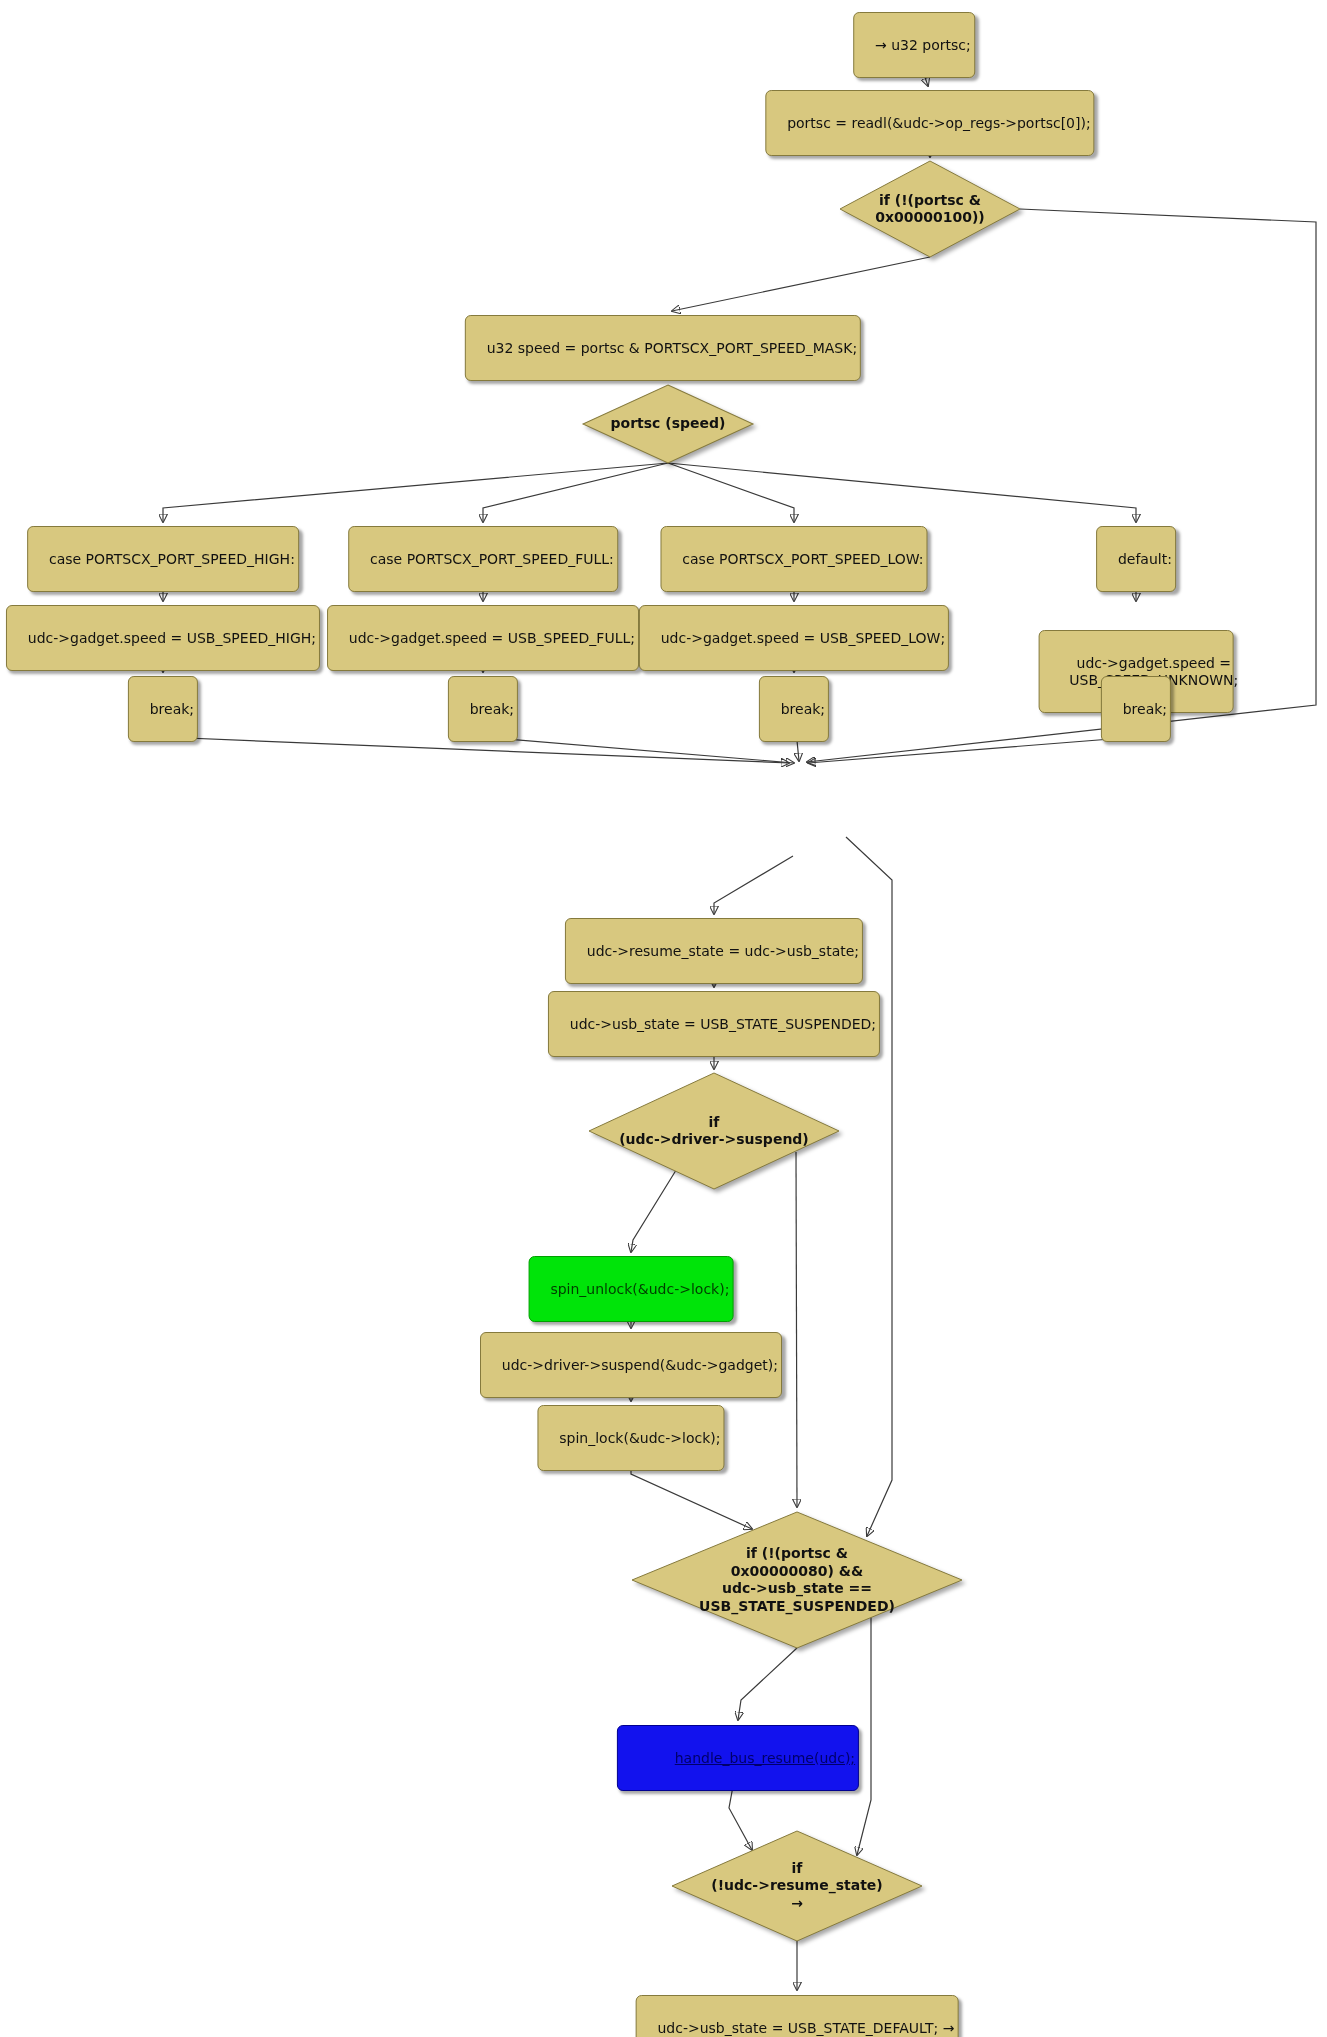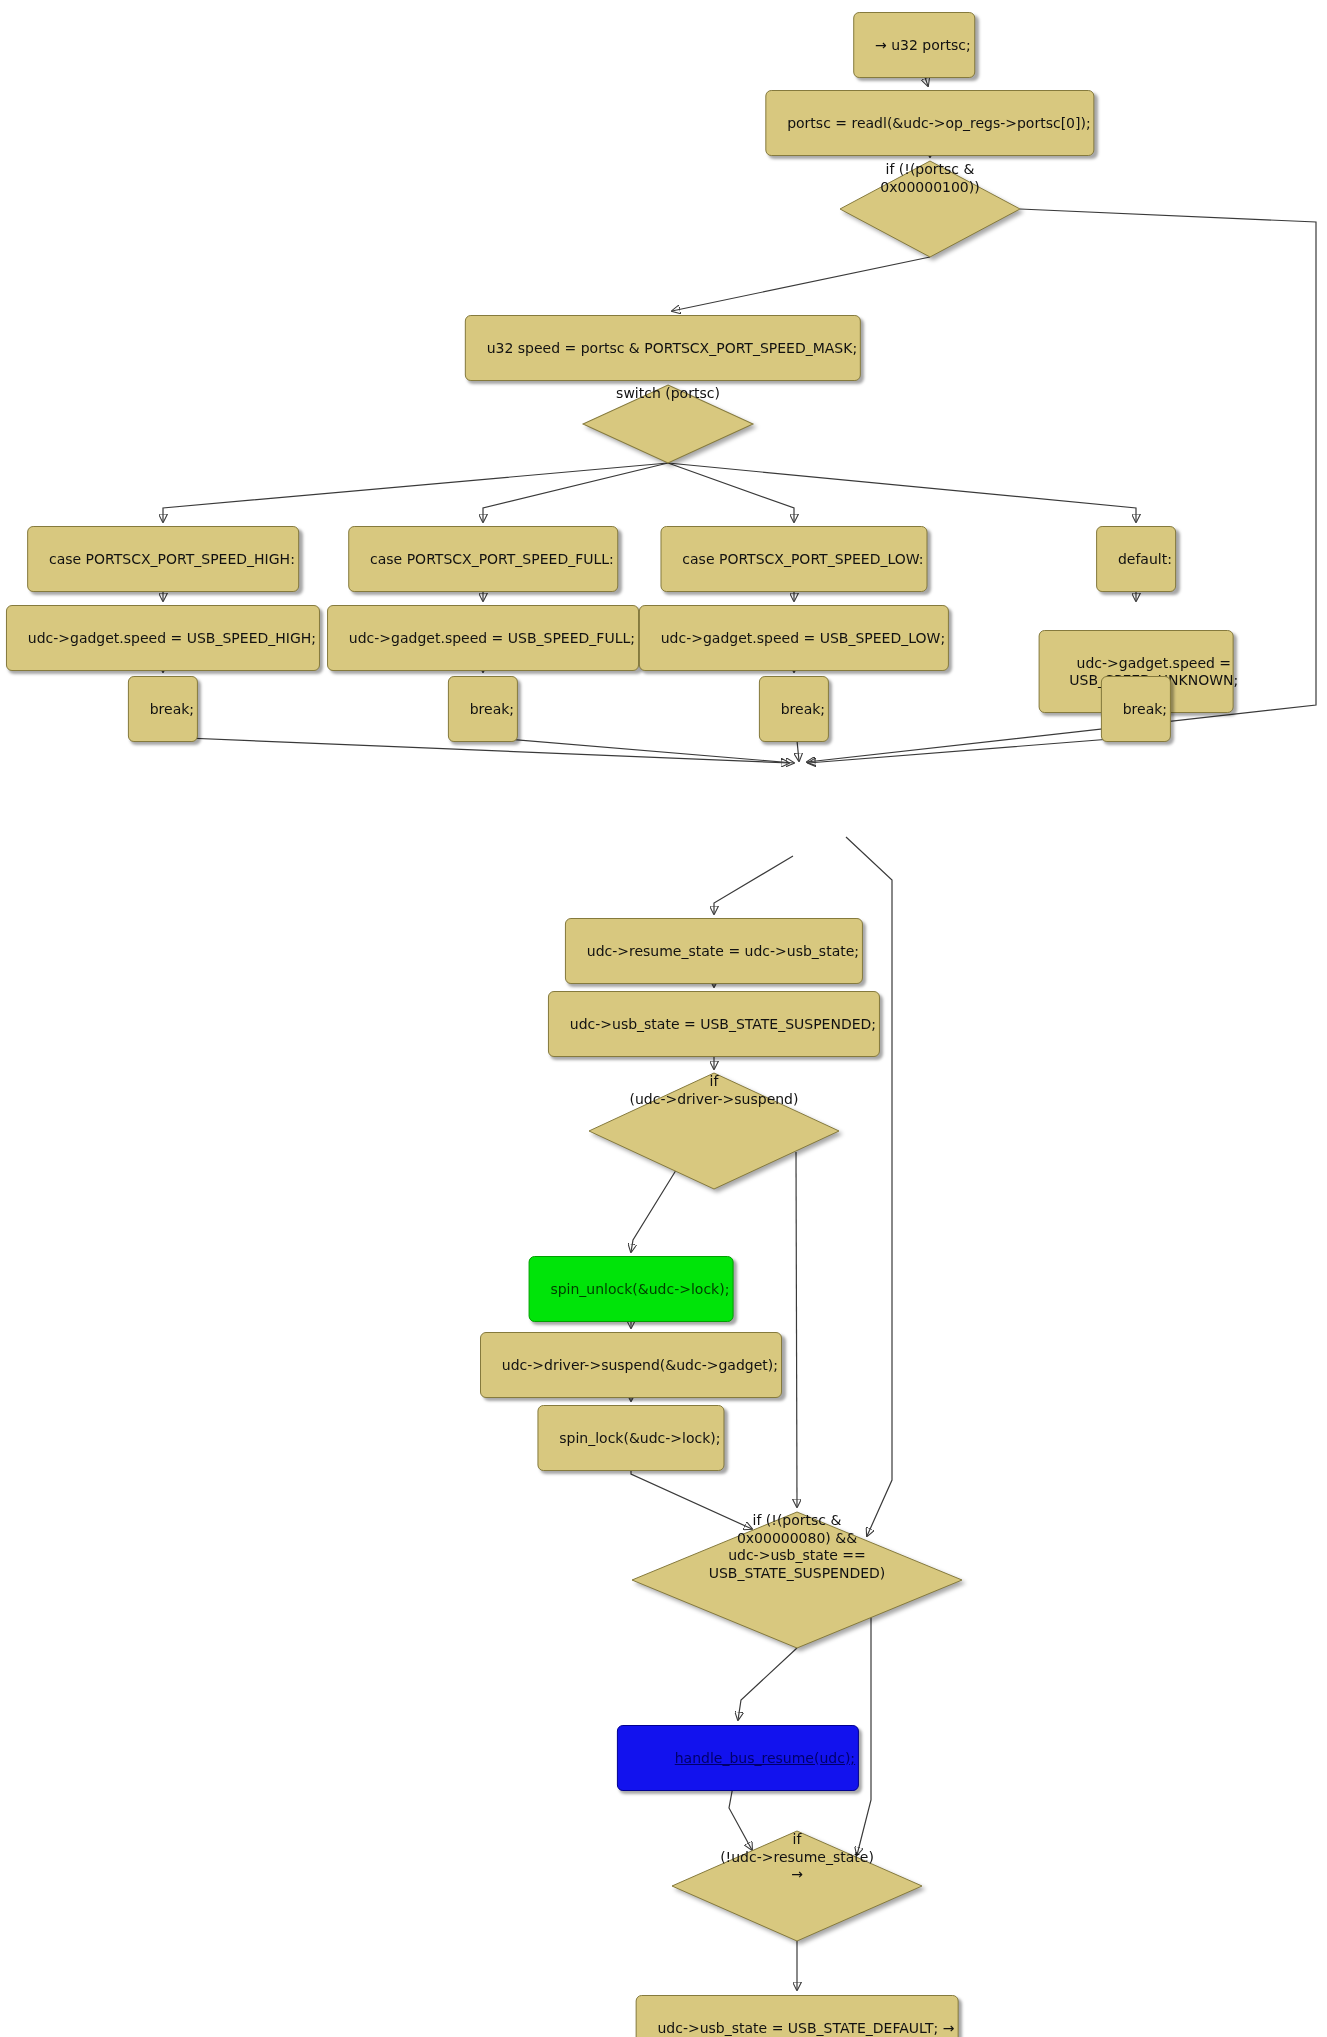--- a/index.html
+++ b/index.html
@@ -35,23 +35,24 @@
   .node.blue{
     background:#1212ee;
     border-color:#000090;
     color:#00006a;
   }
   .node.blue .label{text-decoration:underline;margin-left:36px;}
   .diamond{
     position:absolute;
     transform:translateX(-50%);
     display:flex;
-    align-items:flex-start;
+    align-items:center;
     justify-content:center;
     text-align:center;
+    font-weight:bold;
   }
   .diamond > svg{
     position:absolute;left:0;top:0;width:100%;height:100%;
     overflow:visible;
     filter:drop-shadow(3px 3px 2px rgba(0,0,0,0.35));
   }
   .diamond polygon{
     fill:#d8c87f;
     stroke:#857a3d;
     stroke-width:1;
@@ -129,21 +130,21 @@
   </div>
 
   <div class="node" style="left:663px;top:315px">
     <span class="label">u32 speed = portsc &amp; PORTSCX_PORT_SPEED_MASK;</span>
   </div>
 
   <div class="diamond" style="left:668px;top:385px;width:170px;height:78px">
     <svg viewBox="0 0 100 100" preserveAspectRatio="none">
         <polygon points="50,0 100,50 50,100 0,50"></polygon>
       </svg>
-    <div class="dlabel">switch (portsc)</div>
+    <div class="dlabel">portsc (speed)</div>
   </div>
 
   <div class="node" style="left:163px;top:526px">
     <span class="label">case PORTSCX_PORT_SPEED_HIGH:</span>
   </div>
   <div class="node" style="left:483px;top:526px">
     <span class="label">case PORTSCX_PORT_SPEED_FULL:</span>
   </div>
   <div class="node" style="left:794px;top:526px">
     <span class="label">case PORTSCX_PORT_SPEED_LOW:</span>

